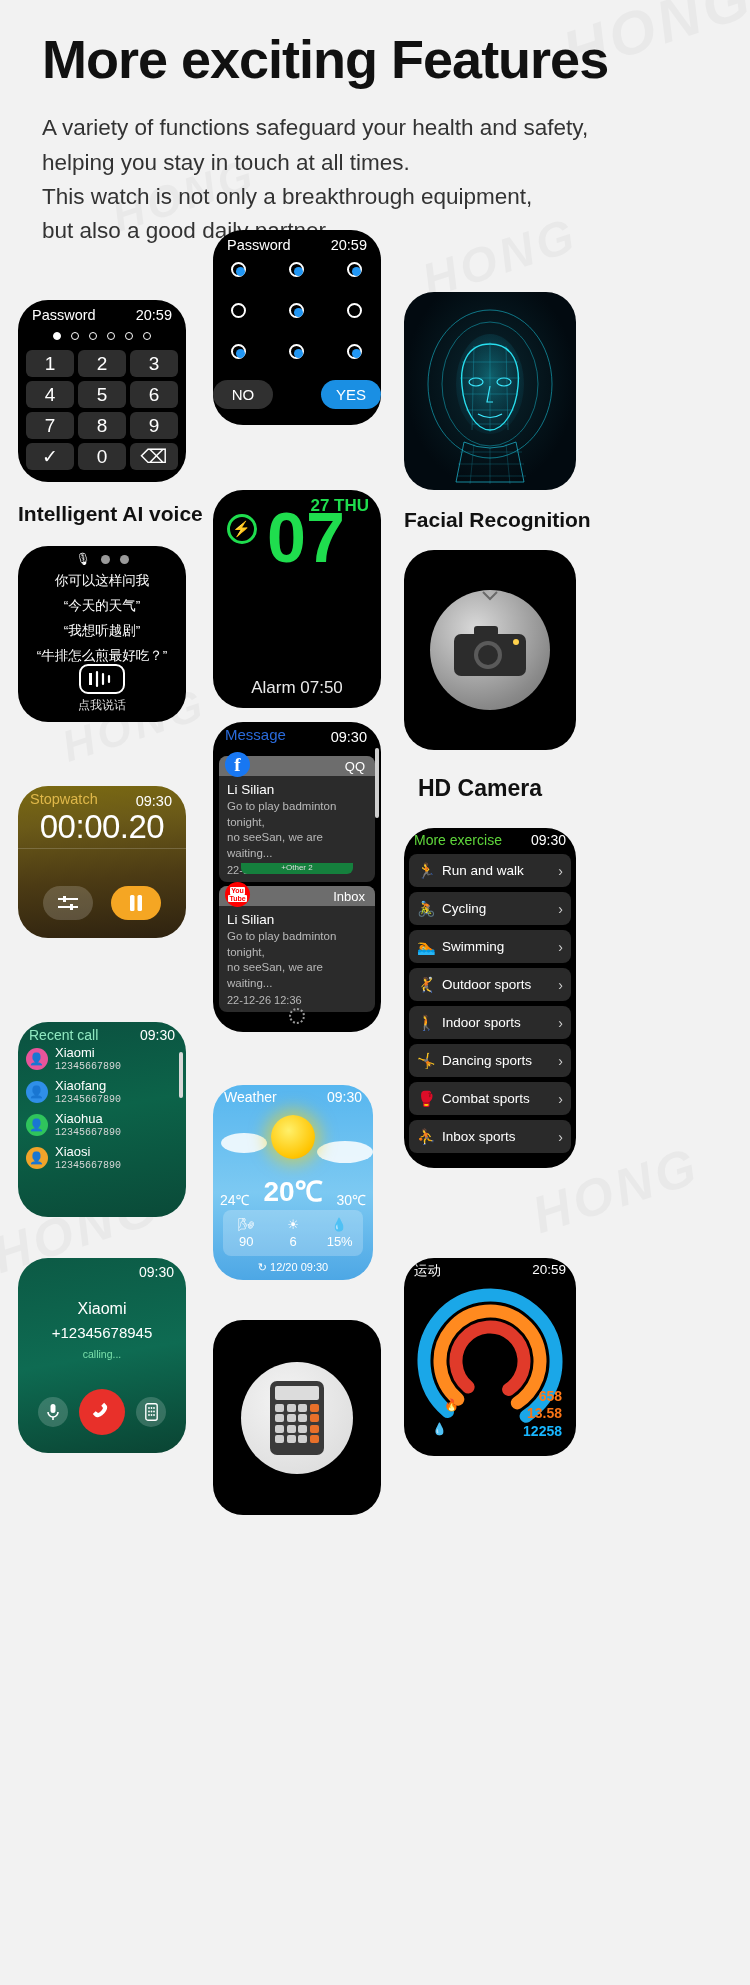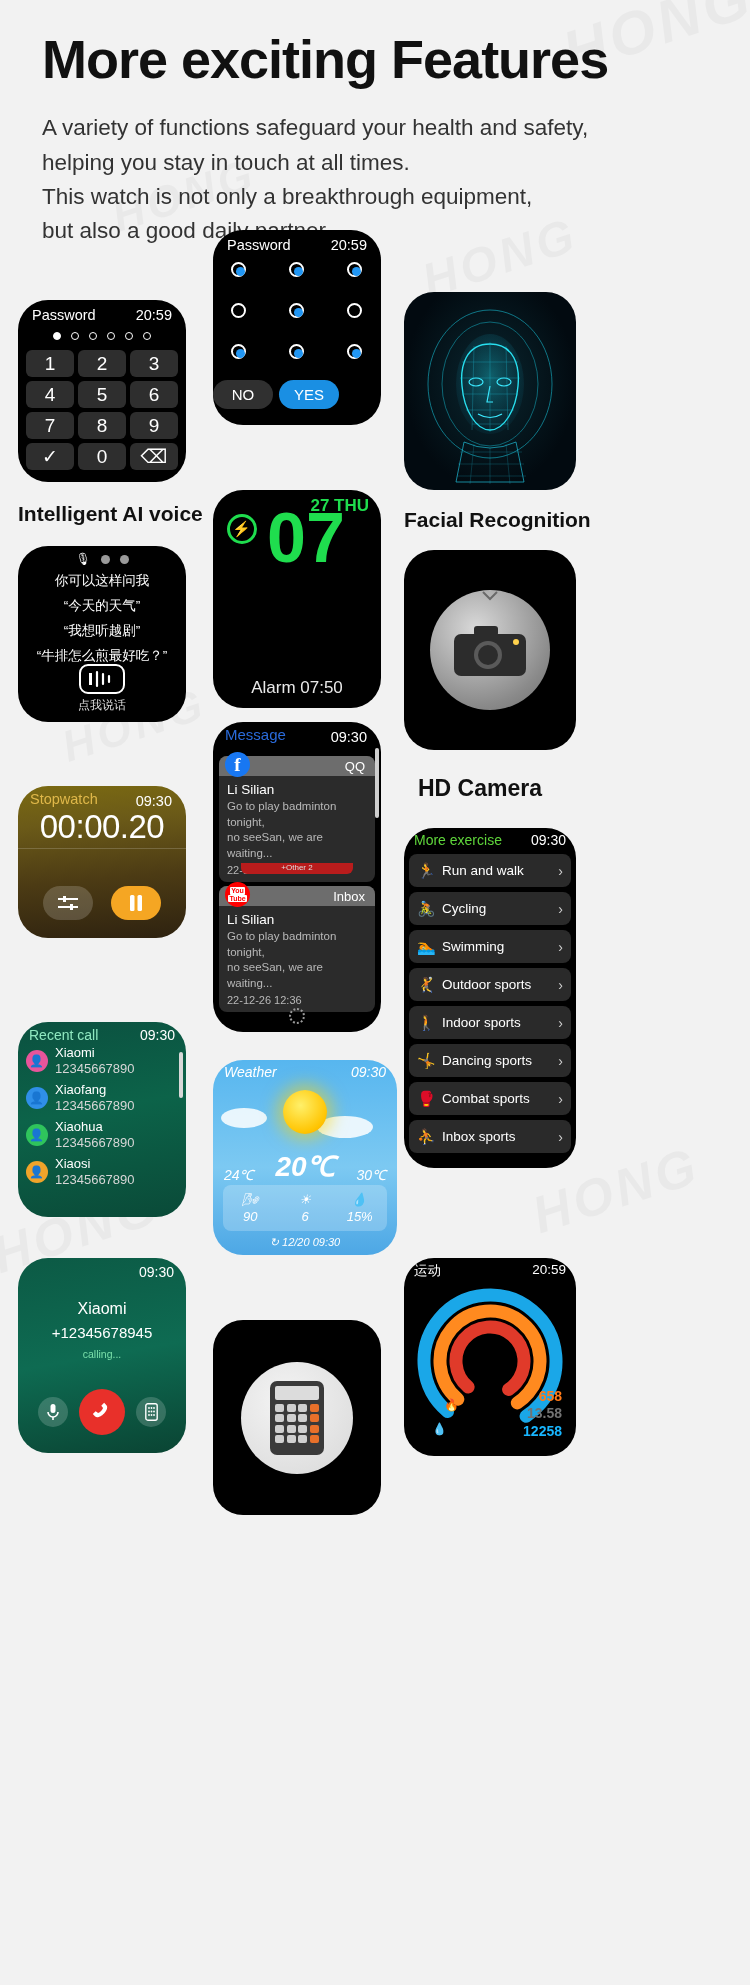--- a/index.html
+++ b/index.html
@@ -33,21 +33,21 @@
 
   
   #w-pattern { left:213px; top:230px; width:168px; height:195px; }
   .patt { position:absolute; top:32px; left:18px; width:132px; height:98px; }
   .pnode { position:absolute; width:15px; height:15px; border-radius:50%;
            border:2px solid #fff; background:#000; }
   .pnode.a::after { content:""; position:absolute; left:3px; top:3px; width:9px; height:9px;
            border-radius:50%; background:#2196f3; }
   .pline { position:absolute; height:4px; background:#2196f3; transform-origin:0 50%; border-radius:2px; }
   .pbtns { position:absolute; bottom:16px; left:0; right:0; display:flex;
-           justify-content:flex-start; gap:6px; }
+           justify-content:space-between; gap:6px; }
   .pbtn { width:60px; height:29px; border-radius:15px; display:flex; align-items:center;
           justify-content:center; font-size:15px; }
   .pbtn.no { background:#303030; }
   .pbtn.yes { background:#1a8fe3; }
 
   
   #w-face { left:404px; top:292px; width:172px; height:198px;
             background:radial-gradient(ellipse at 50% 45%, #0a2730 0%, #020a10 70%); }
   
   #w-clock { left:213px; top:490px; width:168px; height:218px; }
@@ -97,21 +97,21 @@
   #w-msg { left:213px; top:722px; width:168px; height:310px; }
   .msg-hd { position:absolute; top:4px; left:12px; font-size:15px; color:#2a6bdb; }
   .msg-card { position:absolute; left:6px; right:6px; background:#2b2b2b; border-radius:8px; }
   .msg-bar { background:#6d6d6d; height:20px; border-radius:8px 8px 0 0;
              display:flex; align-items:center; justify-content:flex-end; padding-right:10px;
              font-size:13px; color:#fff; }
   .msg-b { padding:6px 8px 6px 8px; }
   .msg-n { font-size:13.5px; color:#fff; margin-bottom:2px; }
   .msg-t { font-size:11.5px; color:#b8b8b8; line-height:1.35; }
   .msg-d { font-size:11px; color:#b8b8b8; margin-top:3px; }
-  .msg-other { position:absolute; left:28px; right:28px; height:11px; background:#b91c1c;
+  .msg-other { position:absolute; left:28px; right:28px; height:11px; background:#15803d;
                border-radius:0 0 6px 6px; font-size:8px; text-align:center; color:#ddd; }
   .fb { position:absolute; width:25px; height:25px; border-radius:50%;
         background:#1877f2; display:flex; align-items:center; justify-content:center;
         color:#fff; font-weight:bold; font-size:19px; font-family:"Liberation Serif",serif; z-index:3;}
   .yt { position:absolute; width:25px; height:25px; border-radius:50%; background:#ff0000;
         display:flex; flex-direction:column; align-items:center; justify-content:center; z-index:3;}
   .yt span { background:#fff; color:#ff0000; font-size:7px; font-weight:bold; line-height:1.05;
              padding:0 1px; border-radius:1px; }
   .spin { position:absolute; bottom:8px; left:50%; transform:translateX(-50%);
           width:16px; height:16px; border-radius:50%; border:2px dotted #9a9a9a; }
@@ -135,27 +135,27 @@
   
   #w-rc { left:18px; top:1022px; width:168px; height:195px;
           background:linear-gradient(170deg,#0b5140 0%,#0c6349 45%,#0a4a38 100%); }
   .rc-hd { position:absolute; top:5px; left:11px; font-size:14px; color:#8fe8c0; }
   .rc-time { position:absolute; top:5px; right:11px; font-size:14px; color:#fff; }
   .rc-list { position:absolute; top:24px; left:8px; right:8px; }
   .rc-it { display:flex; align-items:center; gap:7px; margin-bottom:7px; }
   .rc-av { width:22px; height:22px; border-radius:50%; flex:none;
            display:flex; align-items:center; justify-content:center; font-size:12px; color:#fff;}
   .rc-n { font-size:13px; color:#fff; line-height:1.15; }
-  .rc-p { font-size:13px; color:#d6d6d6; }
+  .rc-p { font-size:10px; color:#d6d6d6;font-family:Liberation Mono, monospace; }
   .rc-sb { position:absolute; right:3px; top:30px; width:4px; height:46px;
            background:#d8d8d8; border-radius:2px; }
 
   
-  #w-wx { left:213px; top:1060px; width:184px; height:195px;
-          background:linear-gradient(180deg,#57b6ef 0%,#7cc9f2 55%,#4da7e5 100%);font-style:italic; }
+  #w-wx { left:213px; top:1085px; width:160px; height:195px;
+          background:linear-gradient(180deg,#57b6ef 0%,#7cc9f2 55%,#4da7e5 100%); }
   .wx-hd { position:absolute; top:4px; left:11px; font-size:14px; color:#fff; }
   .wx-time { position:absolute; top:4px; right:11px; font-size:14px; color:#fff; }
   .sun { position:absolute; top:30px; left:50%; transform:translateX(-50%);
          width:44px; height:44px; border-radius:50%;
          background:radial-gradient(circle at 40% 35%,#fff06a,#ffc400 70%,#ff9d00);
          box-shadow:0 0 16px 6px rgba(255,214,0,0.5); }
   .cloud { position:absolute; border-radius:50%; background:rgba(255,255,255,0.85); }
   .wx-temps { position:absolute; top:86px; left:0; right:0; display:flex;
               align-items:flex-end; justify-content:space-around; }
   .wx-main { font-size:28px; color:#fff; font-weight:bold;text-align:right; }
@@ -582,21 +582,21 @@
 <div class="watch" id="w-sport">
   <div class="sp-hd">运动</div>
   <div class="sp-time">20:59</div>
   <svg style="position:absolute;left:50%;top:52%;transform:translate(-50%,-50%);" width="150" height="150" viewBox="0 0 150 150">
     <circle cx="75" cy="75" r="66" fill="none" stroke="#1aa7e8" stroke-width="13" stroke-dasharray="330 145" transform="rotate(130 75 75)" stroke-linecap="round"></circle>
     <circle cx="75" cy="75" r="50" fill="none" stroke="#ff8a1f" stroke-width="13" stroke-dasharray="250 110" transform="rotate(130 75 75)" stroke-linecap="round"></circle>
     <circle cx="75" cy="75" r="34" fill="none" stroke="#e03a2a" stroke-width="13" stroke-dasharray="170 75" transform="rotate(130 75 75)" stroke-linecap="round"></circle>
   </svg>
   <div class="sp-vals" id="sp-vals">
       <div style="color: rgb(255, 122, 24);">658</div>
-      <div style="color: #737373;">13.58</div>
+      <div style="color: #f97316;">13.58</div>
       <div style="color: rgb(24, 182, 255);">12258</div>
     </div>
   <div class="sp-ic" style="left:40px;bottom:44px;color:#ff7a18;">🔥</div>
   <div class="sp-ic" style="left:28px;bottom:20px;color:#18b6ff;">💧</div>
 </div>
 
 <div class="cap" style="left:18px;top:502px;font-size:21px;">Intelligent AI voice</div>
 <div class="cap" style="left:404px;top:508px;font-size:21px;">Facial Recognition</div>
 <div class="cap" style="left:418px;top:775px;font-size:23px;">HD Camera</div>
 

